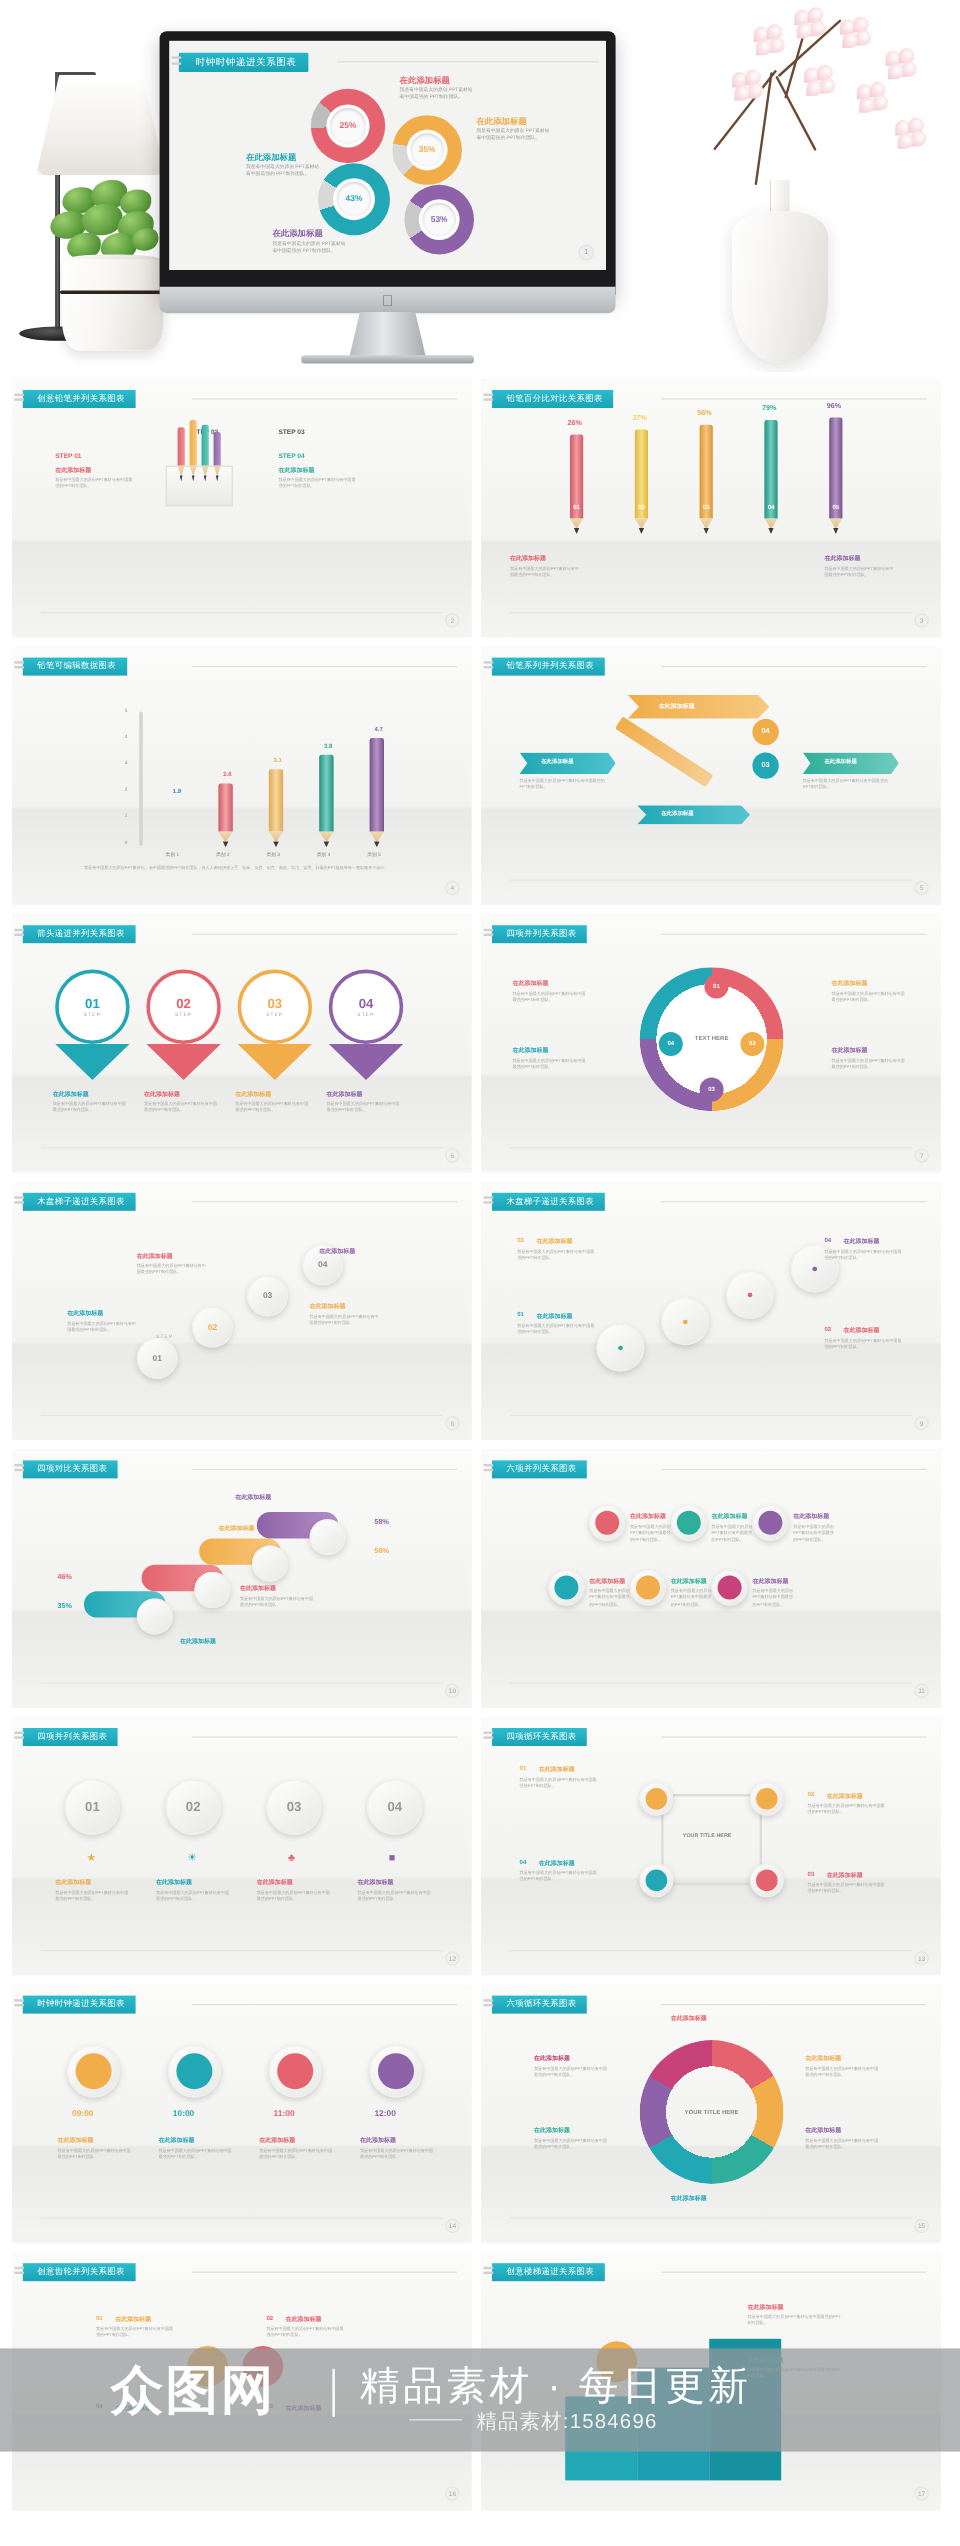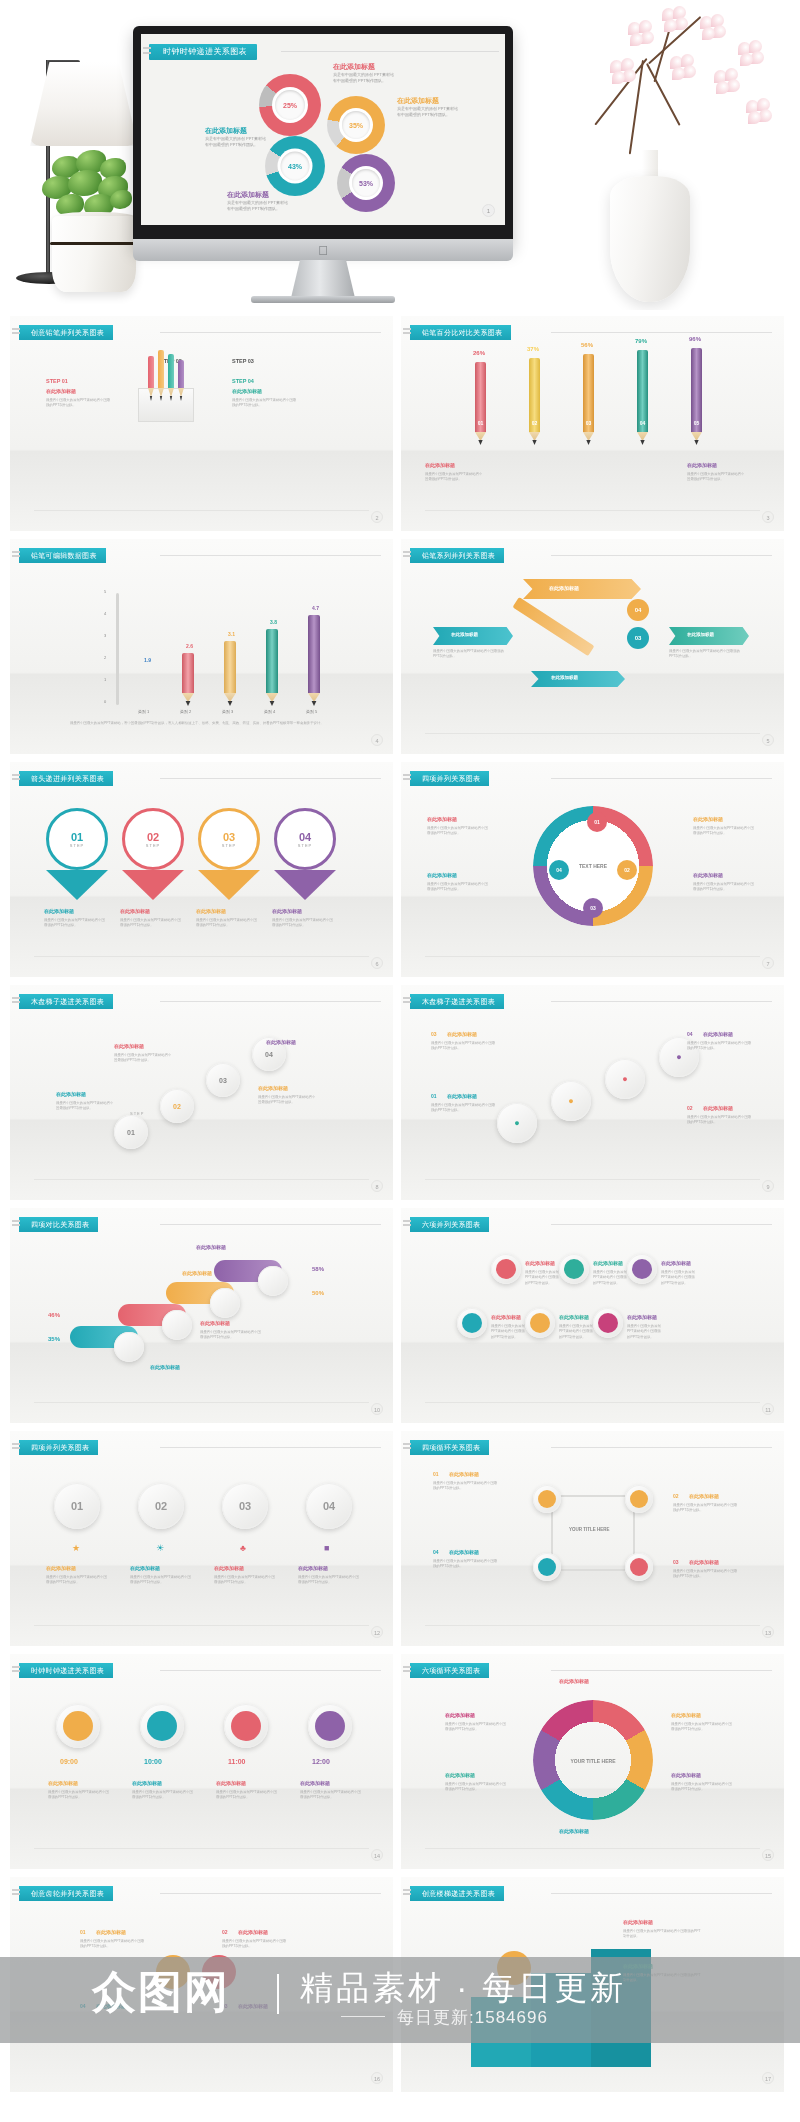--- a/index.html
+++ b/index.html
@@ -702,13 +702,13 @@
       <div class="body-lines" style="position:absolute;left:222px;top:96px;width:80px;">我是有中国最大的原创PPT素材站有中国最强的PPT制作团队。</div>
       <div class="s-num">17</div>
     </div>
   </div>
 </div>
 
 <div class="wm"></div>
 <div class="wm-logo">众图网</div>
 <div class="wm-div"></div>
 <div class="wm-main">精品素材 · 每日更新</div>
-<div class="wm-sub">每日更新:1584696</div>
+<div class="wm-sub">精品素材:1584696</div>
 
 </body></html>

